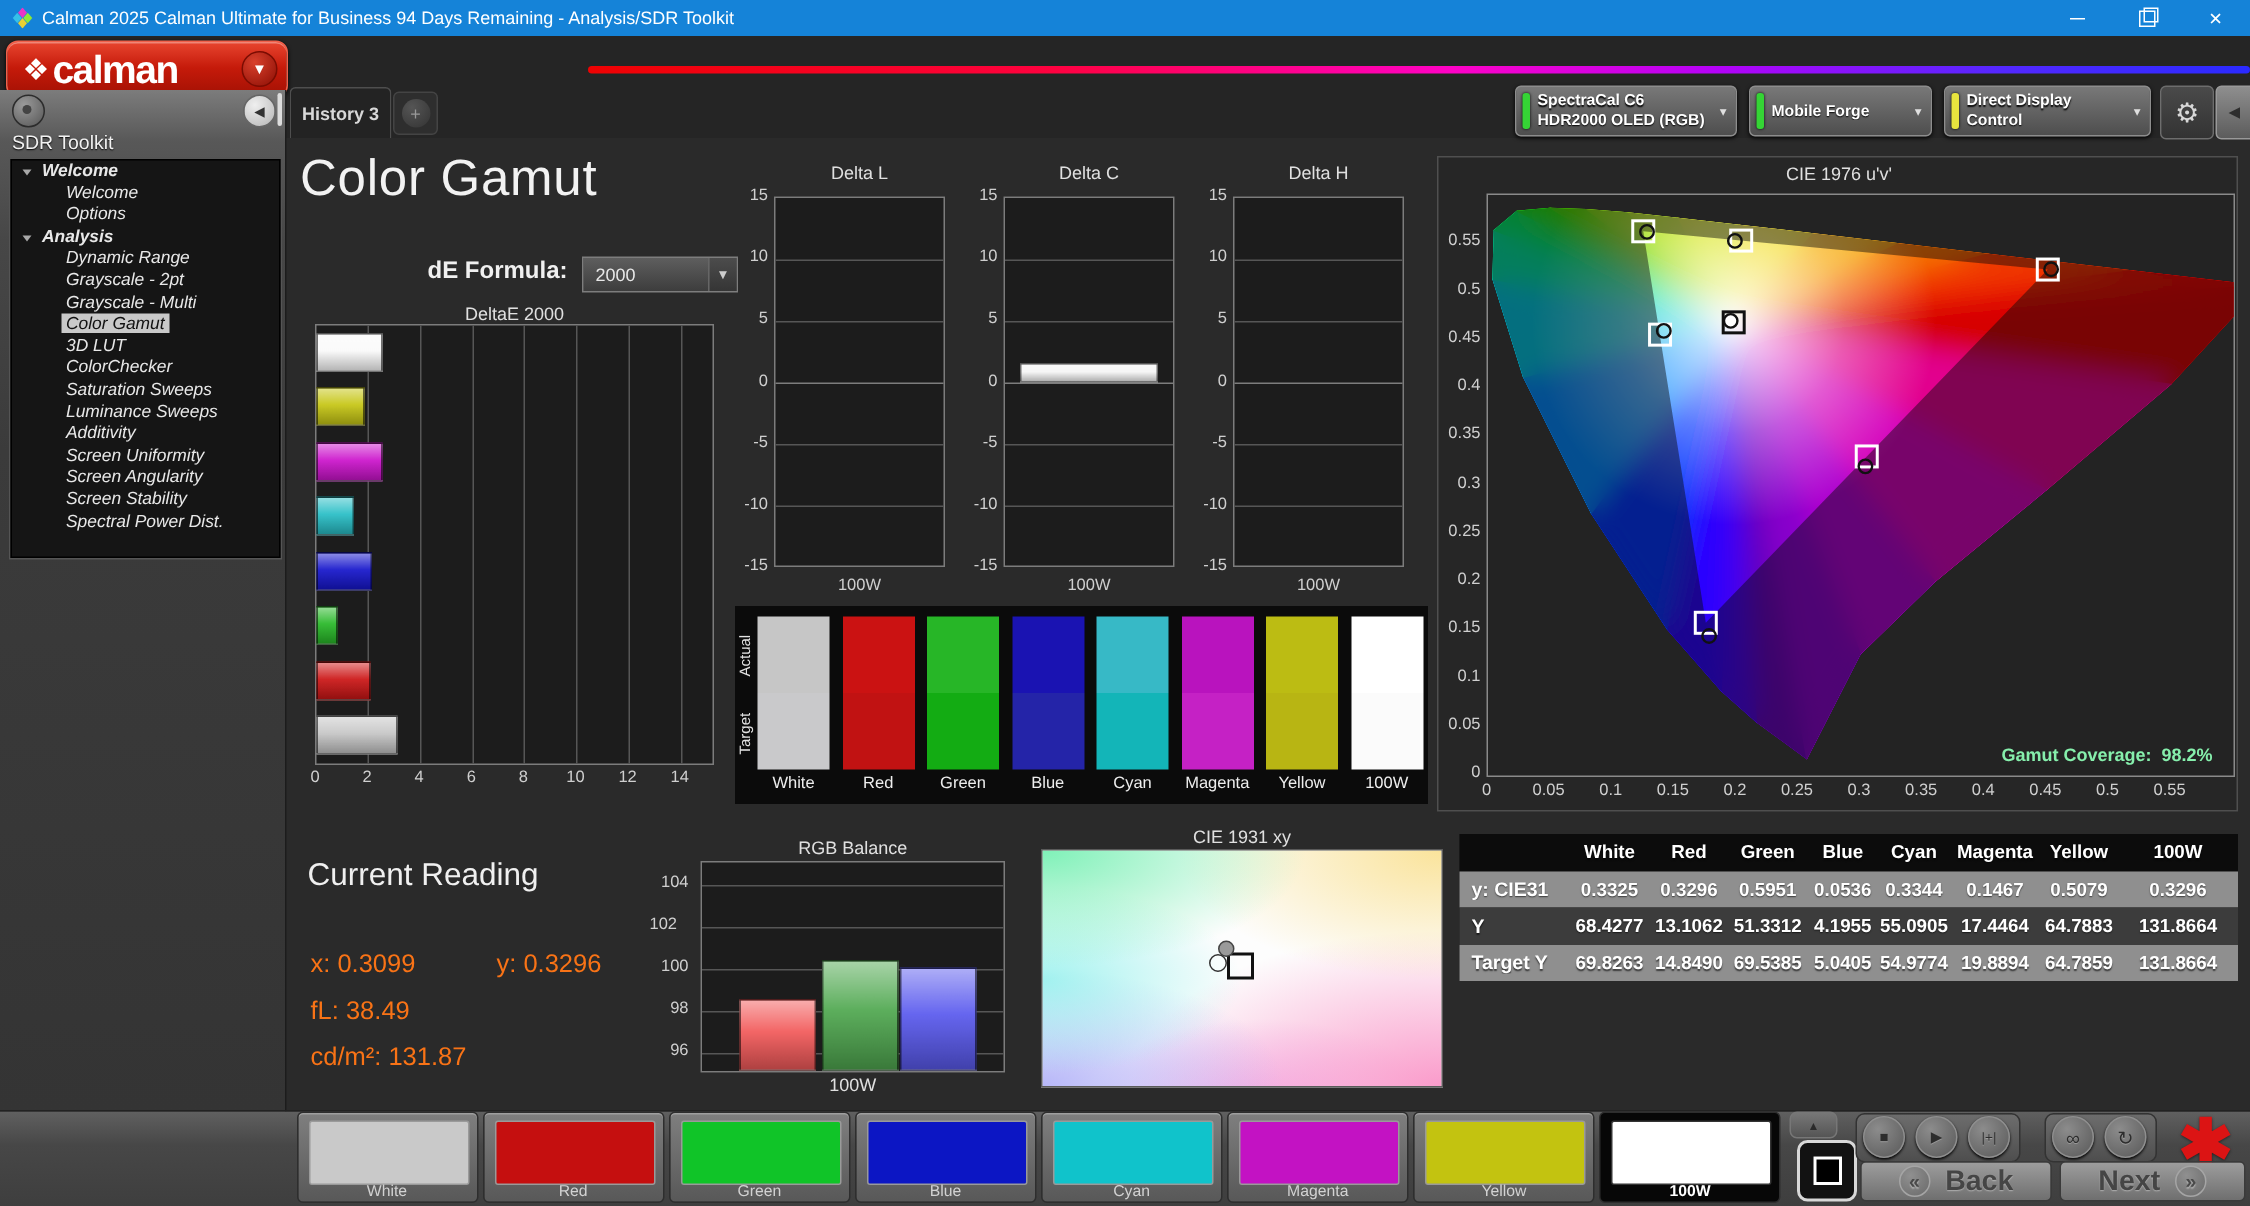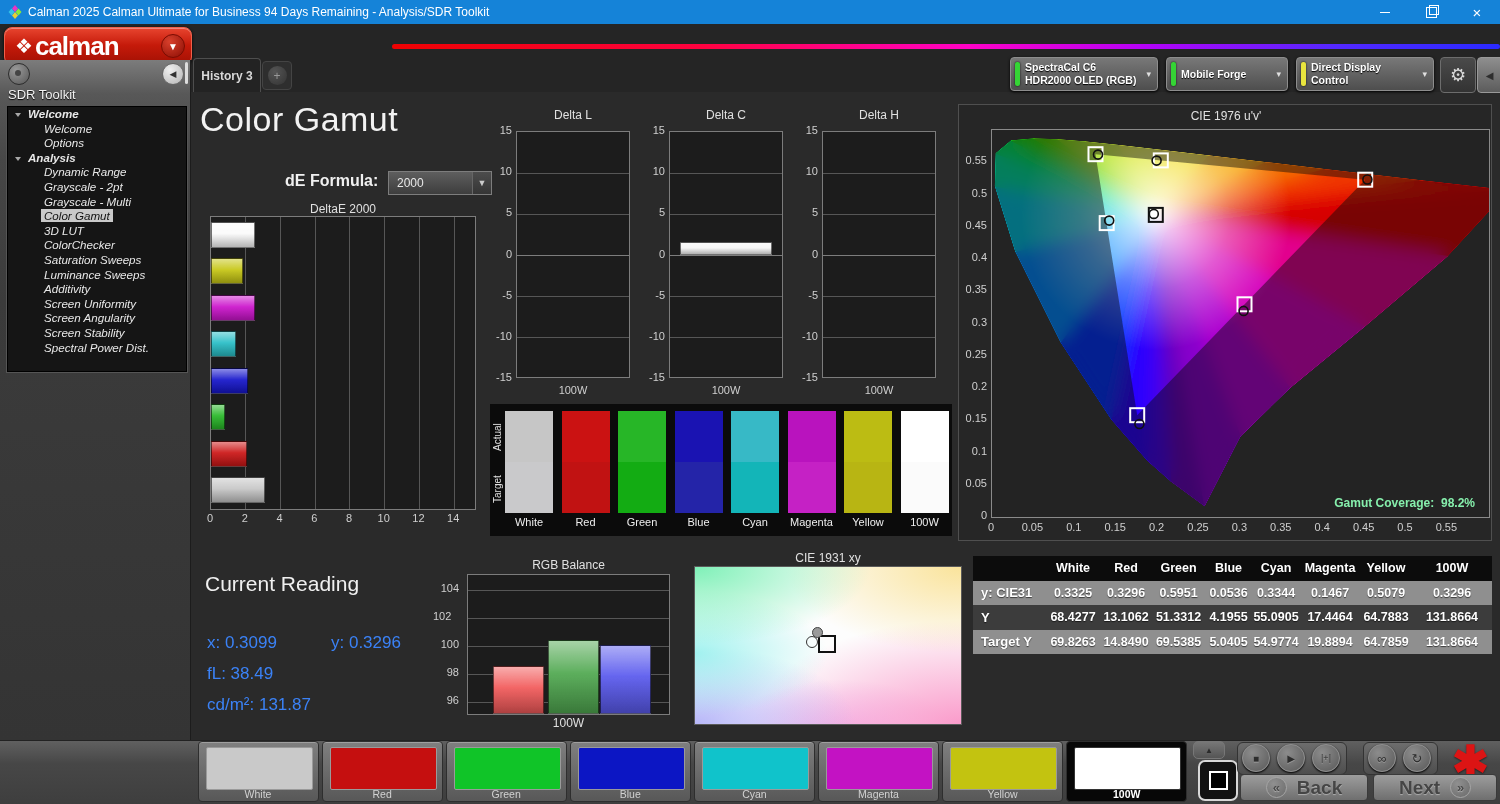--- a/index.html
+++ b/index.html
@@ -77,21 +77,21 @@
   .comp{left:490px;top:404px;width:462px;height:132px;background:#0b0b0b;}
   .vlabel{position:absolute;writing-mode:vertical-rl;transform:rotate(180deg);font-size:10px;color:#e2e2e2;
        text-align:center;left:2px;width:12px;height:50px;}
   .cswcol{position:absolute;width:48px;}
   .cswlab{position:absolute;font-size:11px;color:#eee;text-align:center;width:56px;}
   .cie76{left:958px;top:104px;width:534px;height:437px;background:#262626;border:1px solid #4f4f4f;box-sizing:border-box;}
   .cie76-frame{left:32px;top:24px;width:497px;height:387px;border:1px solid #8a8a8a;background:#232323;box-sizing:content-box;}
   .coverage{position:absolute;right:16px;bottom:30px;font-size:12px;font-weight:bold;color:#86efac;}
   .gc-label{position:absolute;font-size:12px;font-weight:bold;color:#f0f0f0;text-align:right;}
   .reading-title{left:205px;top:572px;font-size:21px;color:#f0f0f0;}
-  .reading{position:absolute;font-size:17px;color:#3b82f6;}
+  .reading{position:absolute;font-size:17px;color:#f97316;}
   .cie31{left:694px;top:566px;width:268px;height:159px;border:1px solid #5a5a5a;box-sizing:border-box;
     background:
      radial-gradient(120% 90% at 0% 0%,rgba(120,240,180,.95),rgba(120,240,180,0) 55%),
      radial-gradient(100% 80% at 0% 55%,rgba(140,240,236,.8),rgba(140,240,236,0) 50%),
      radial-gradient(110% 90% at 0% 100%,rgba(176,176,248,.9),rgba(176,176,248,0) 55%),
      radial-gradient(120% 100% at 100% 0%,rgba(250,226,150,.95),rgba(250,226,150,0) 55%),
      radial-gradient(130% 110% at 100% 100%,rgba(250,150,200,.95),rgba(250,150,200,0) 60%),
      radial-gradient(80% 70% at 55% 110%,rgba(236,160,236,.8),rgba(236,160,236,0) 55%),
      #fdfdfd;}
   .gtable{left:973px;top:556px;width:519px;background:#1a1a1a;}

